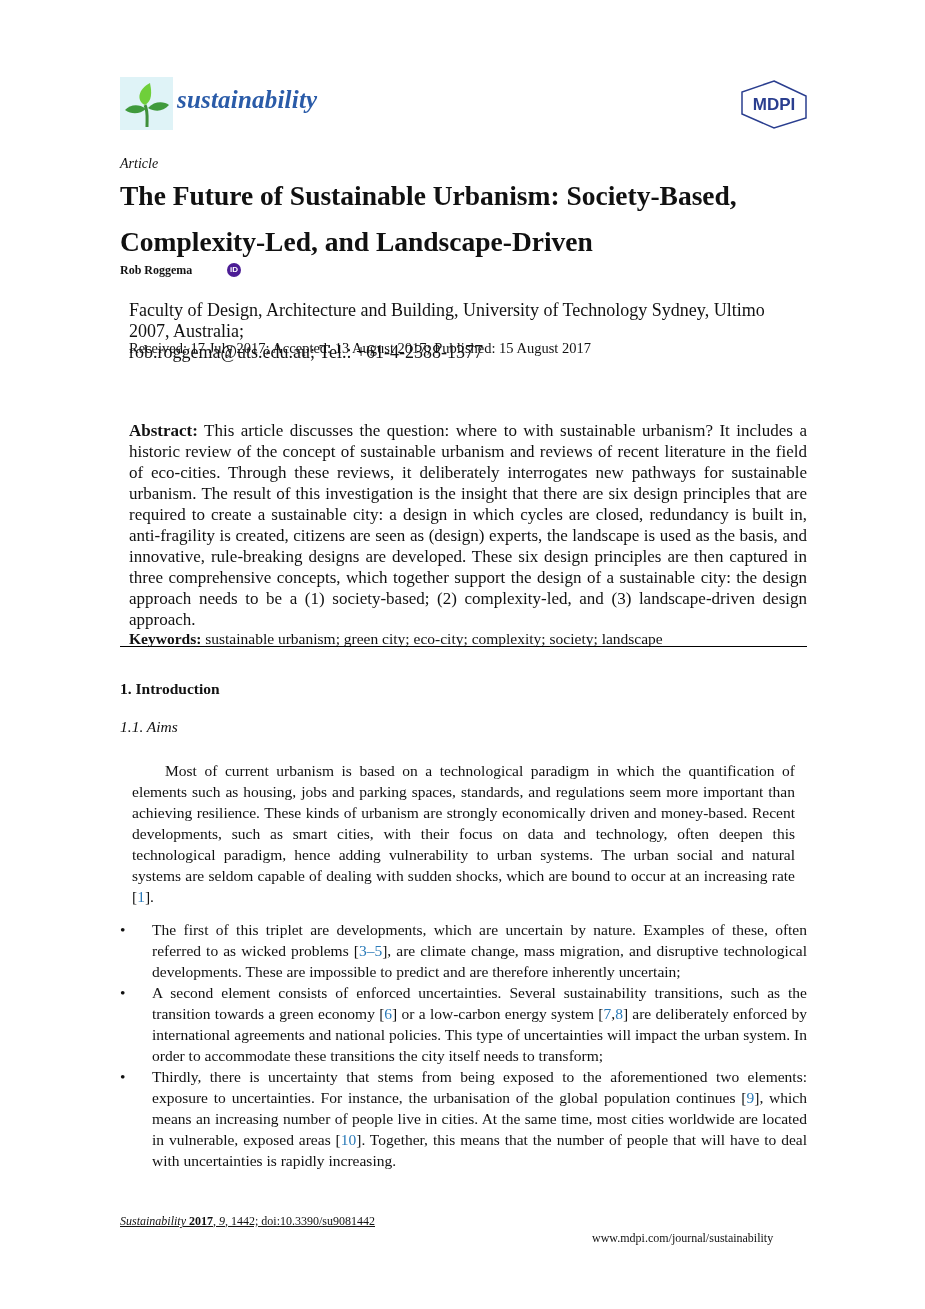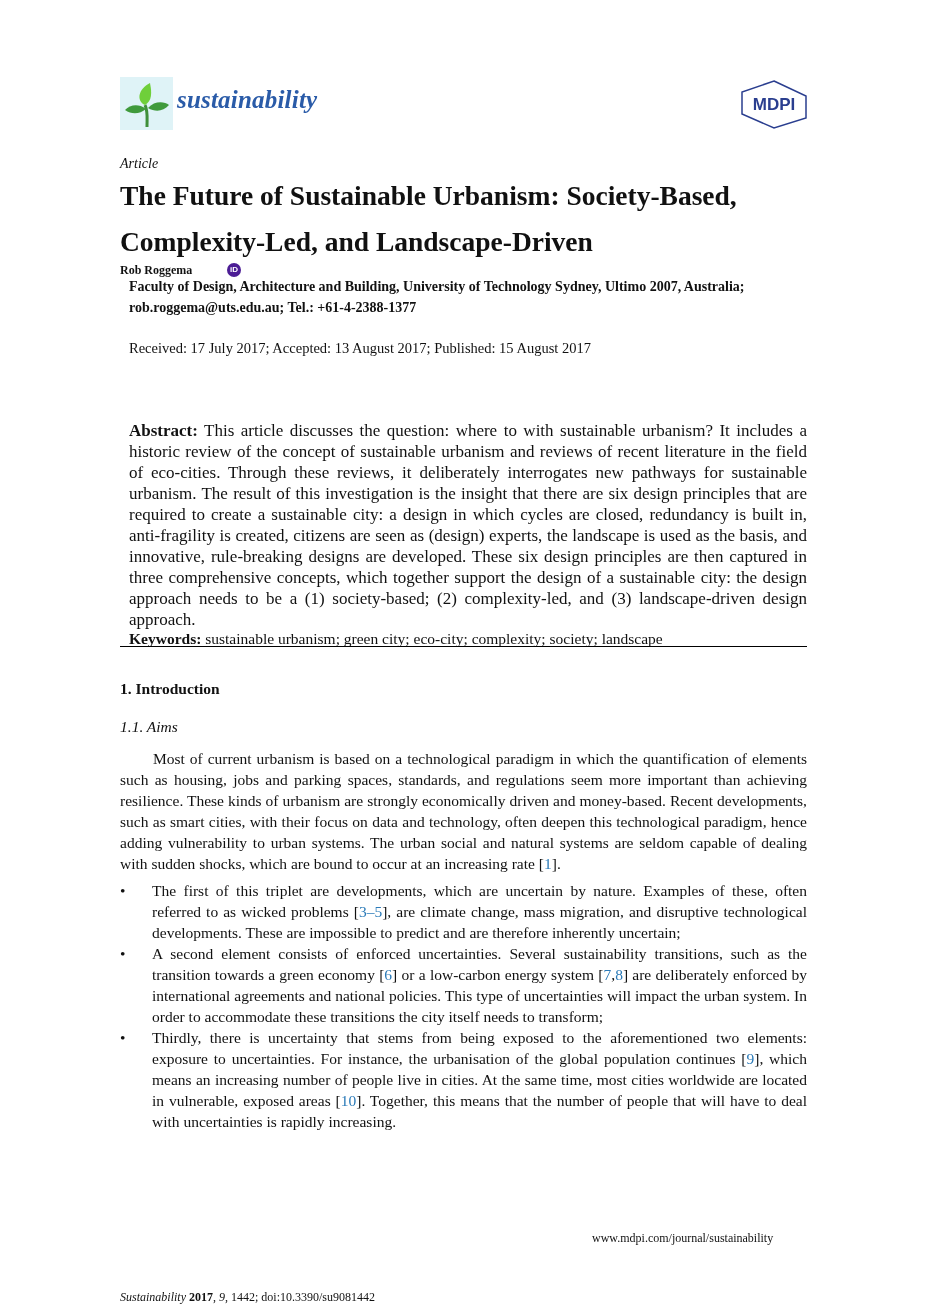--- a/index.html
+++ b/index.html
@@ -9,35 +9,35 @@
   .logo-box { left: 120px; top: 77px; width: 53px; height: 53px; background: #dff3f7; }
   .journal-name { left: 177px; top: 86px; font-size: 25px; font-style: italic; font-weight: bold;
                   color: #2a5ba8; letter-spacing: 0.2px; }
   .mdpi { left: 738px; top: 78px; width: 72px; height: 52px; }
   .article-type { left: 120px; top: 156px; font-size: 14px; font-style: italic; }
   .title { left: 120px; top: 173px; width: 700px; font-size: 27.5px; font-weight: bold; line-height: 46px; }
   .author { left: 120px; top: 263px; font-size: 12px; font-weight: bold; }
   .orcid { left: 227px; top: 263px; width: 14px; height: 14px; border-radius: 50%; background: #4c1d95;
            color: #fff; font-family: "Liberation Sans", sans-serif; font-size: 8px; font-weight: bold;
            text-align: center; line-height: 14px; }
-  .affil { left: 129px; top: 276px; width: 680px; font-size: 14px; line-height: 21px; font-weight: bold; }
+  .affil { left: 129px; top: 300px; width: 680px; font-size: 18px; line-height: 21px; }
   .dates { left: 129px; top: 340px; font-size: 14.5px; }
   .abstract { left: 129px; top: 373px; width: 678px; font-size: 17px; line-height: 21px; text-align: justify; margin-top: 47px; }
   .keywords { left: 129px; top: 630px; width: 678px; font-size: 15.5px; }
   b.lbl { font-weight: bold; }
   .rule { left: 120px; top: 646px; width: 687px; height: 1px; background: #000; }
   .h1 { left: 120px; top: 680px; font-size: 15.5px; font-weight: bold; }
   .h2 { left: 120px; top: 718px; font-size: 15.5px; font-style: italic; }
   .body { left: 120px; top: 748px; width: 687px; font-size: 15.5px; line-height: 21px; text-align: justify; }
-  .body p { margin: 0; text-indent: 33px; }
+  .body p { margin: 12px; text-indent: 33px; }
   .ref { color: #2a7ab8; }
   ul.bullets { list-style: none; margin: 6px 0 0 0; padding: 0; }
   ul.bullets li { position: relative; padding-left: 32px; text-align: justify; }
   ul.bullets li .bullet { position: absolute; left: 0; top: 0; width: 10px; }
-  .footer-left { left: 120px; top: 1290px; font-size: 12px; }
+  .footer-left { left: 120px; top: 1214px; font-size: 12px; text-decoration: underline; }
   .footer-right { left: 592px; top: 1231px; width: 215px; font-size: 12px; }
 </style>
 </head>
 <body>
 
 <div class="abs logo-box">
   <svg width="53" height="53" viewBox="0 0 53 53">
     <path d="M27 50 C27 40 28 34 25 28" stroke="#3f8f3a" stroke-width="3" fill="none"></path>
     <path d="M25 28 C16 24 18 12 30 6 C32 16 32 24 25 28 Z" fill="#6fcf3a"></path>
     <path d="M26 32 C18 26 10 28 5 33 C12 38 20 37 26 32 Z" fill="#3f9a3c"></path>

